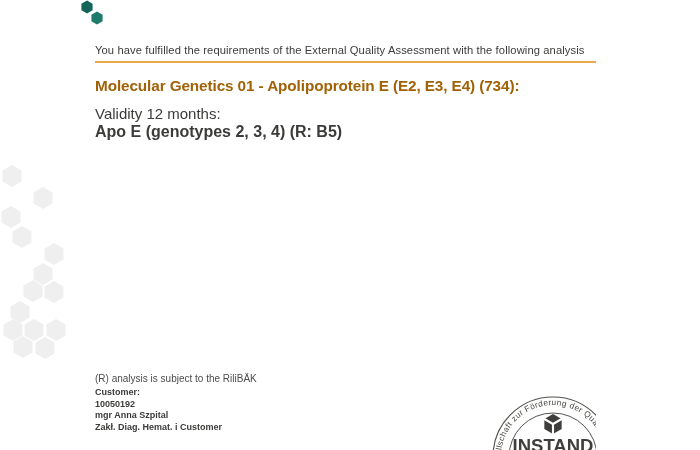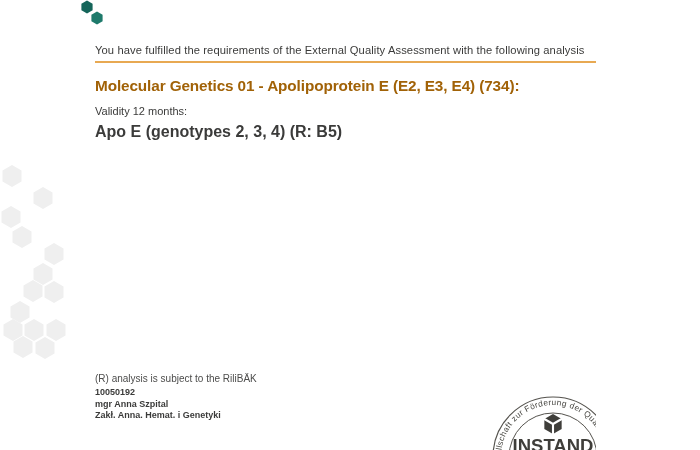--- a/index.html
+++ b/index.html
@@ -3,21 +3,21 @@
 <meta charset="utf-8">
 <style>
   html,body{margin:0;padding:0;}
   body{font-family:"Liberation Sans",sans-serif;background:#fff;}
   .page{position:relative;width:568px;height:450px;overflow:hidden;background:#ffffff;color:#3B3B3A;padding-left:28px;}
   #hexbg{position:absolute;left:0;top:0;width:700px;height:450px;}
   .abs{position:absolute;white-space:nowrap;}
   .intro{left:95px;top:44px;font-size:11.2px;letter-spacing:.1px;color:#3B3B3A;}
   .rule{left:95px;top:61px;width:511px;height:2px;background:#E8A952;}
   .title{left:95px;top:77px;font-size:15.3px;font-weight:bold;letter-spacing:-.1px;color:#a16207;}
-  .validity{left:95px;top:105px;font-size:11px;}
+  .validity{left:95px;top:105px;font-size:15px;}
   .analysis{left:95px;top:123px;font-size:16px;font-weight:bold;}
   .footnote{left:95px;top:373px;font-size:10px;color:#4C4C4B;}
   .customer{left:95px;top:387px;font-size:9px;font-weight:bold;line-height:11.5px;}
   .seal{position:absolute;left:487px;top:388px;width:132px;height:150px;}
   .seal .ring{fill:#ffffff;stroke:#55534E;stroke-width:1.2;}
   .seal .ring-in{fill:none;stroke:#55534E;stroke-width:1;}
   .seal .arc-t{font-size:8.2px;letter-spacing:.4px;fill:#45443F;}
   .seal .org{font-size:18.5px;font-weight:bold;fill:#3F3E3A;text-anchor:middle;}
   .cube-line{stroke:#ffffff;stroke-width:2.1;fill:none;stroke-linecap:round;}
 </style>
@@ -73,23 +73,24 @@
     </svg>
 
   <div class="abs intro">You have fulfilled the requirements of the External Quality Assessment with the following analysis</div>
   <div class="abs rule" style="background: rgb(232, 169, 82);"></div>
   <div class="abs title">Molecular Genetics 01 - Apolipoprotein E (E2, E3, E4) (734):</div>
   <div class="abs validity">Validity 12 months:</div>
   <div class="abs analysis">Apo E (genotypes 2, 3, 4) (R: B5)</div>
   <div class="abs footnote">(R) analysis is subject to the RiliBÄK</div>
 
   <div class="abs customer">
+    <div>Customer:</div>
     <div>10050192</div>
     <div>mgr Anna Szpital</div>
-    <div>Zakł. Anna. Hemat. i Genetyki</div>
+    <div>Zakł. Diag. Hemat. i Customer</div>
   </div>
 
   <svg class="seal" viewBox="0 0 132 150" xmlns="http://www.w3.org/2000/svg">
     <circle class="ring" cx="66" cy="69" r="60"></circle>
     <circle class="ring-in" cx="66" cy="69" r="44"></circle>
     <path id="sealArc" d="M 16 83.3 A 52 52 0 1 1 116 83.3" fill="none"></path>
     <text class="arc-t">
       <textPath href="#sealArc" startOffset="0">Gesellschaft zur Förderung der Qualitätssi</textPath>
     </text>
     <g transform="translate(66,36)">

